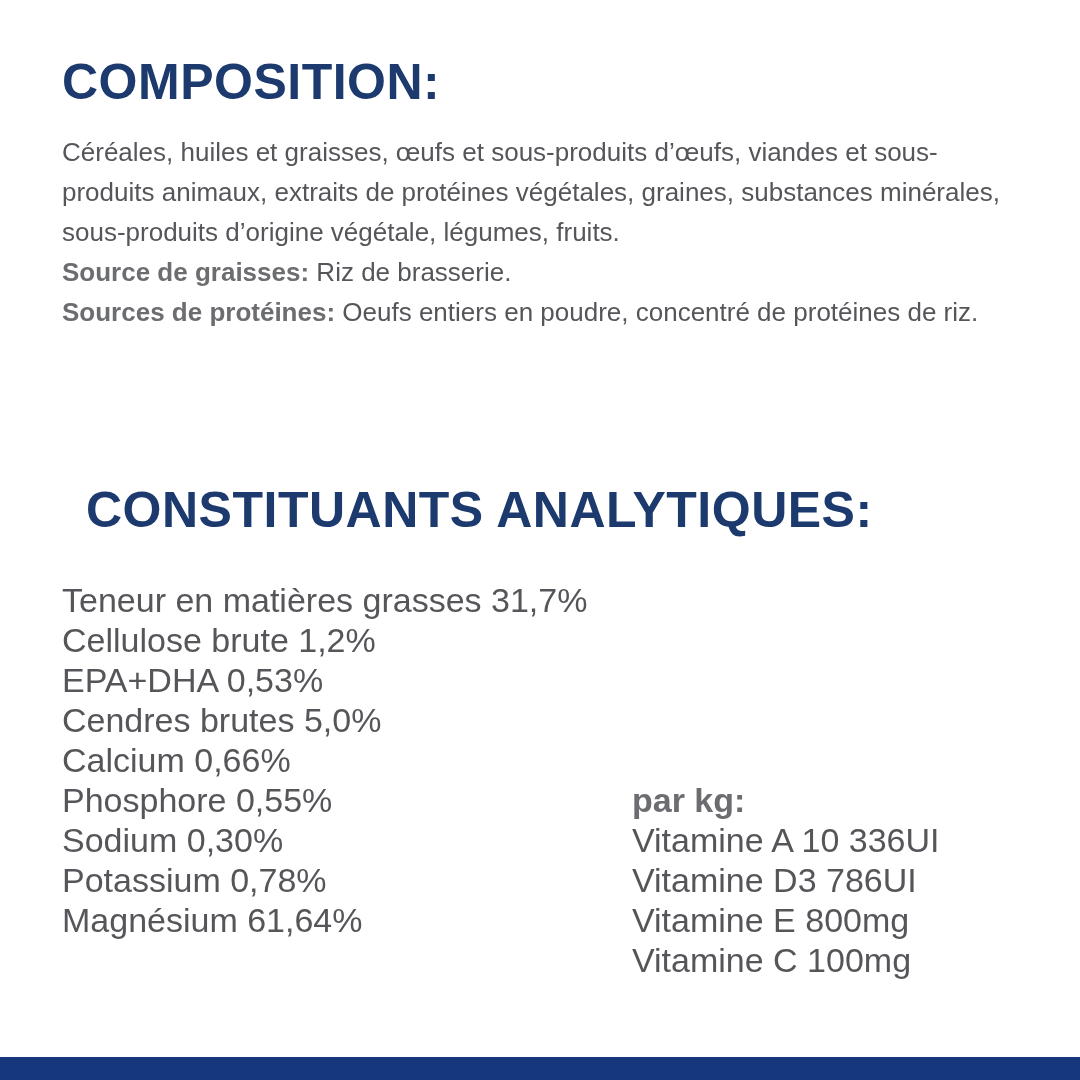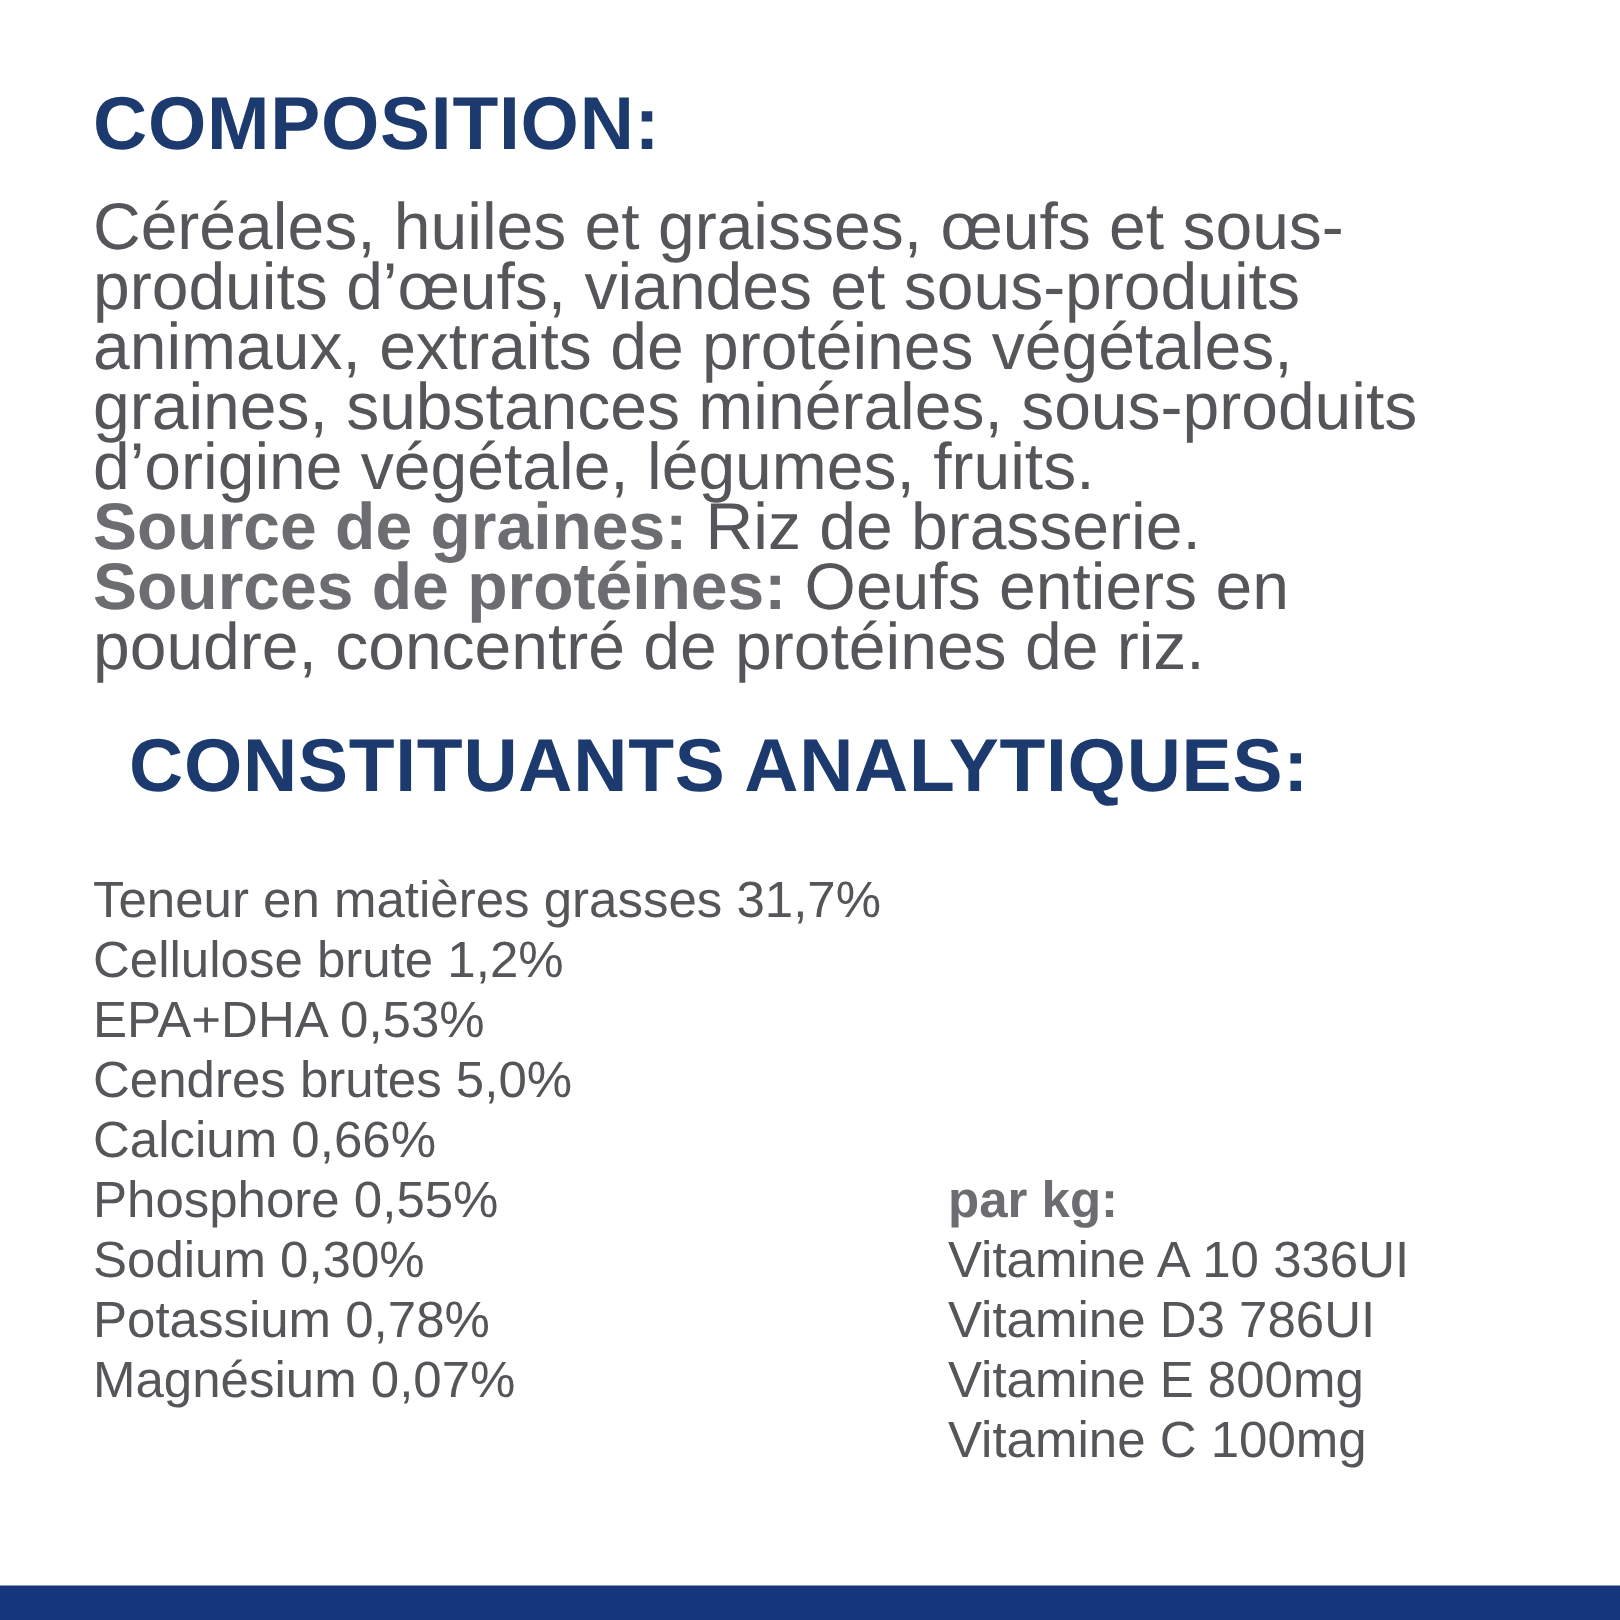--- a/index.html
+++ b/index.html
@@ -23,21 +23,21 @@
   }
   #composition-heading { top: 56px; }
   #analytical-heading  { top: 484px; margin-left: 24px; }
 
   .composition-text {
     position: absolute;
     left: 62px;
     top: 132px;
     width: 952px;
     margin: 0;
-    font-size: 44px;
+    font-size: 26px;
     line-height: 40px;
     color: var(--body-gray, #55565a);
   }
   .composition-text .lead {
     font-weight: bold;
     color: var(--label-gray, #6c6d70);
   }
 
   .analytical-list {
     position: absolute;
@@ -80,38 +80,38 @@
 </style>
 </head>
 <body>
 
 <div class="page">
 
   <h1 class="heading" id="composition-heading">COMPOSITION:</h1>
 
   <p class="composition-text">
     <span>Céréales, huiles et graisses, œufs et sous-produits d’œufs, viandes et sous-produits animaux, extraits de protéines végétales, graines, substances minérales, sous-produits d’origine végétale, légumes, fruits.</span><br>
-    <span class="lead">Source de graines:</span>
+    <span class="lead">Source de graisses:</span>
     <span>Riz de brasserie.</span><br>
     <span class="lead">Sources de protéines:</span>
     <span>Oeufs entiers en poudre, concentré de protéines de riz.</span>
   </p>
 
   <h1 class="heading" id="analytical-heading">CONSTITUANTS ANALYTIQUES:</h1>
 
   <ul class="analytical-list">
     <li>Teneur en matières grasses 31,7%</li>
     <li>Cellulose brute 1,2%</li>
     <li>EPA+DHA 0,53%</li>
     <li>Cendres brutes 5,0%</li>
     <li>Calcium 0,66%</li>
     <li>Phosphore 0,55%</li>
     <li>Sodium 0,30%</li>
     <li>Potassium 0,78%</li>
-    <li>Magnésium 0,07%</li>
+    <li>Magnésium 61,64%</li>
   </ul>
 
   <div class="perkg-block">
     <p class="perkg-label">par kg:</p>
     <ul class="vitamin-list">
       <li>Vitamine A 10 336UI</li>
       <li>Vitamine D3 786UI</li>
       <li>Vitamine E 800mg</li>
       <li>Vitamine C 100mg</li>
     </ul>

